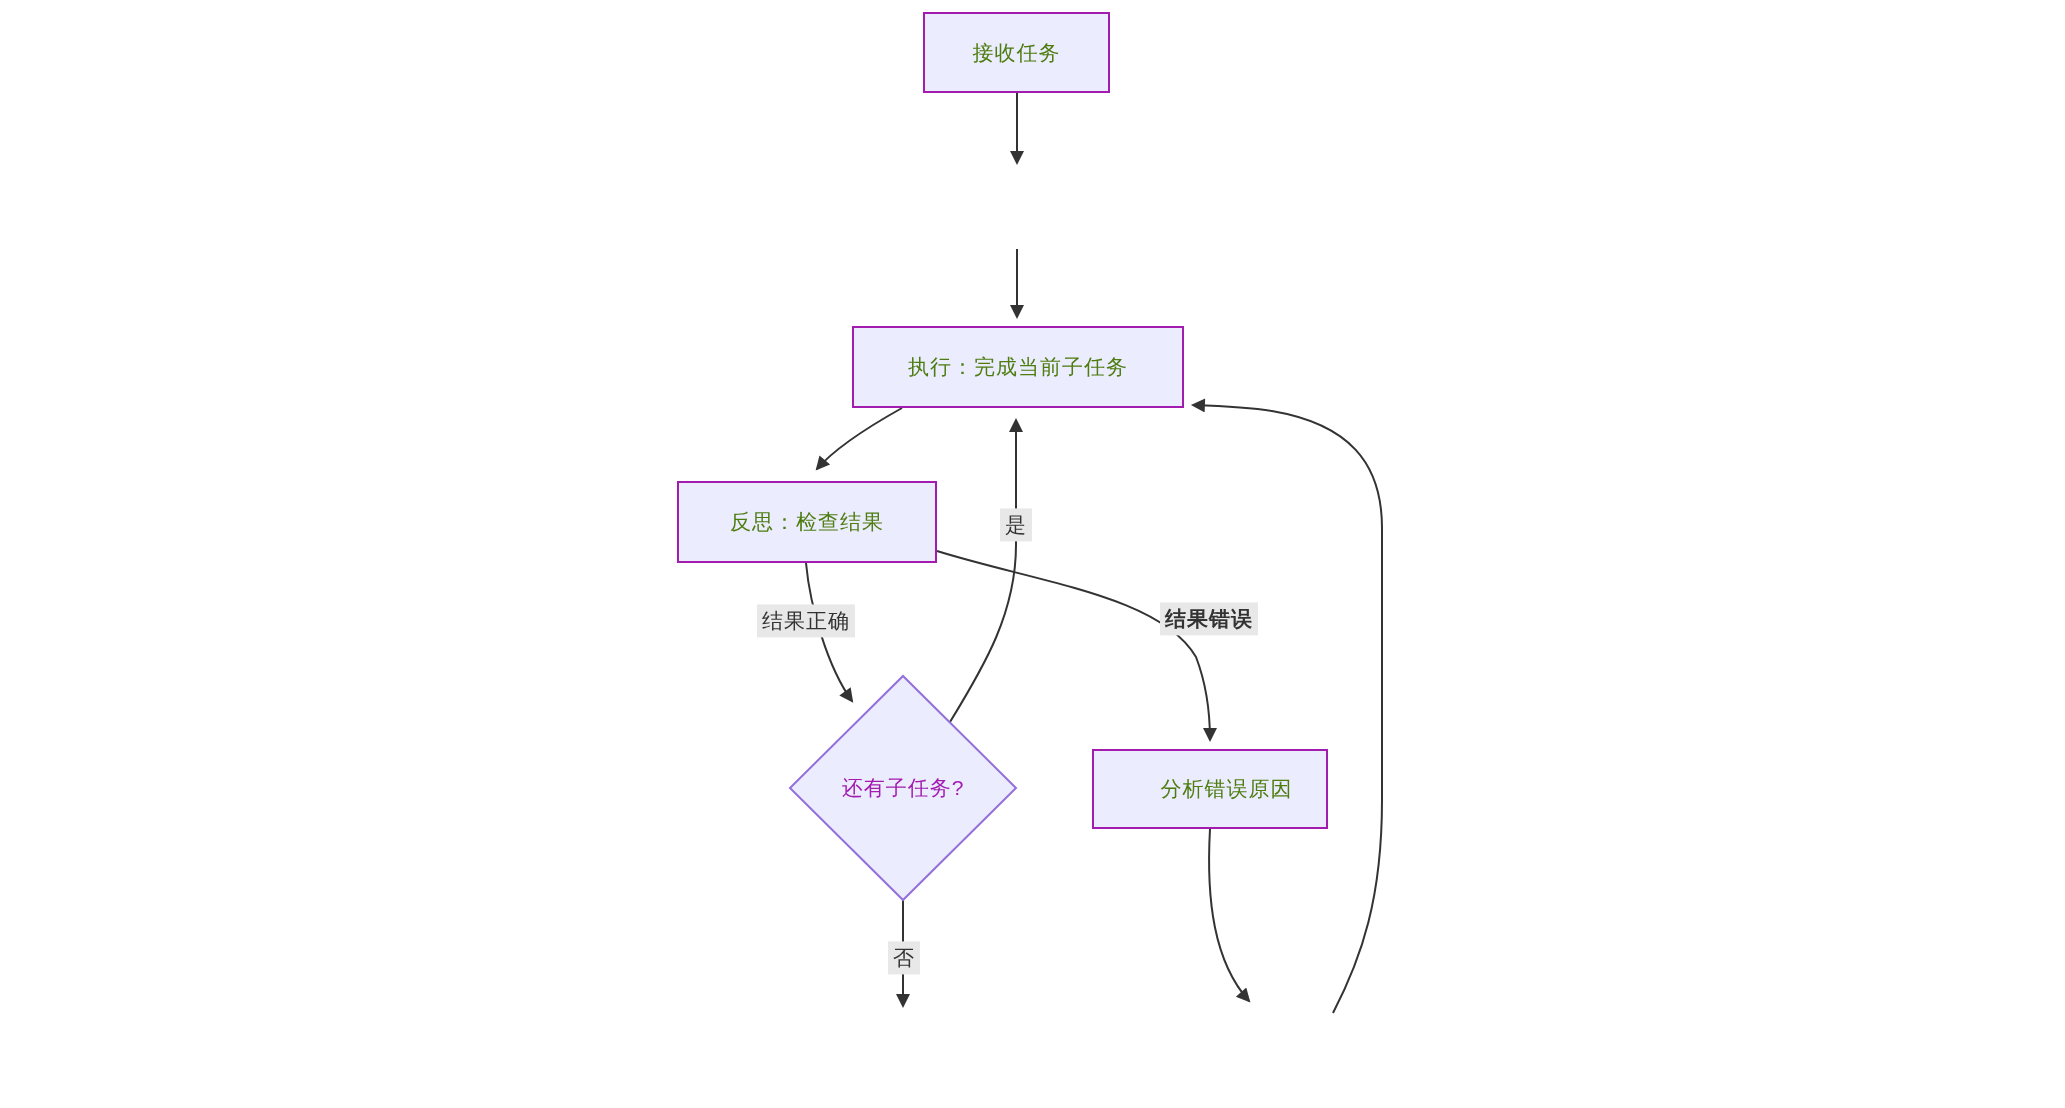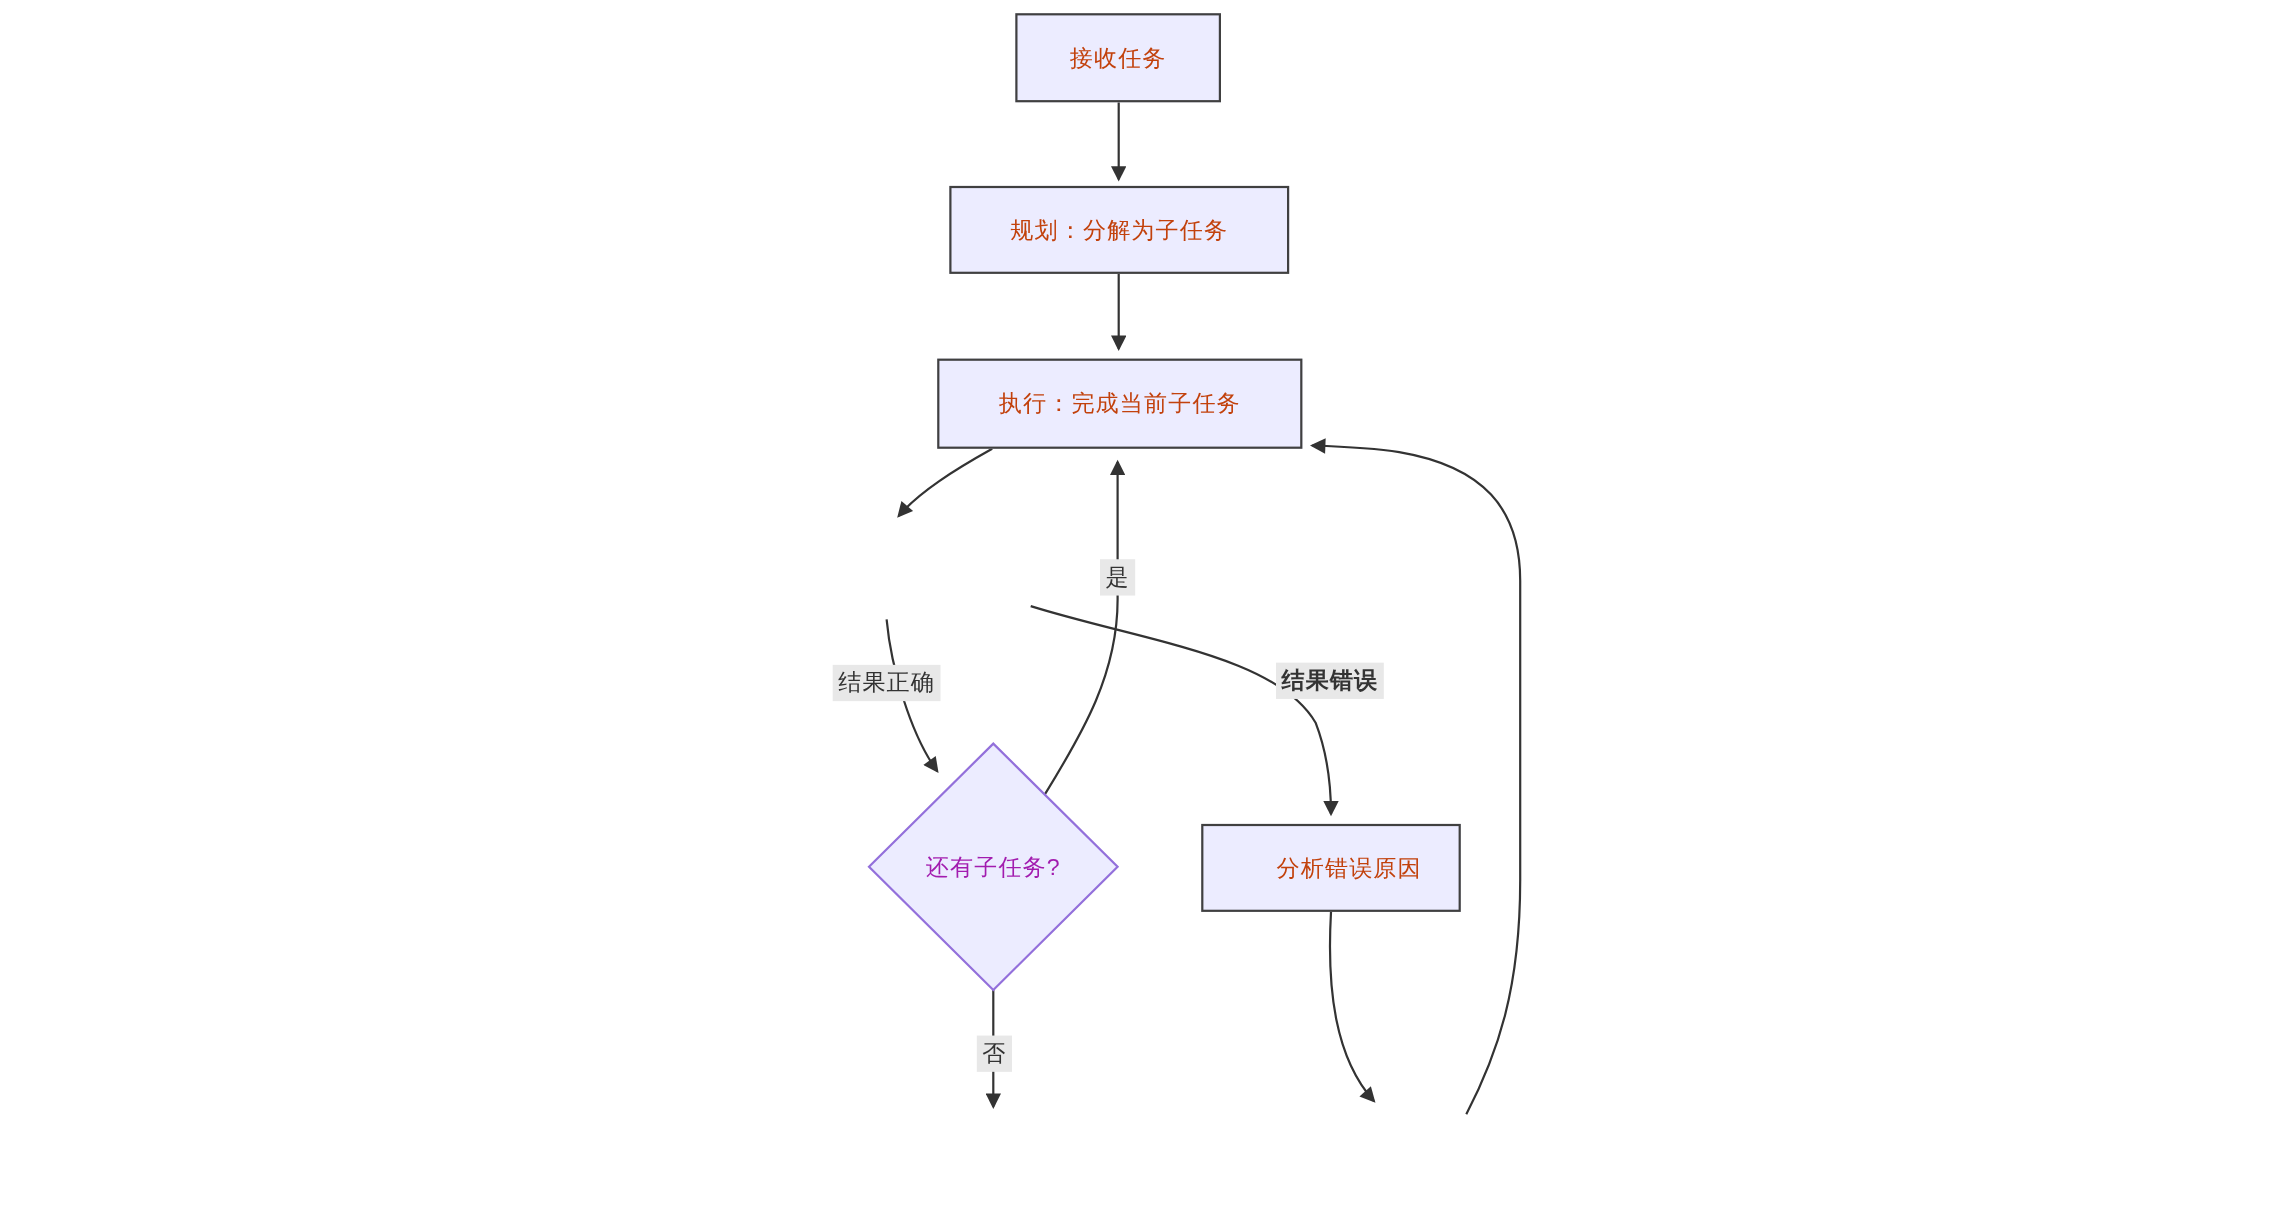--- a/index.html
+++ b/index.html
@@ -8,22 +8,22 @@
     width:2065px;height:1108px;
     background:#ffffff;
     font-family:"Liberation Sans", sans-serif;
     overflow:hidden;
   }
   #edges{position:absolute;left:0;top:0;width:2065px;height:1108px;z-index:0;}
   .node{
     position:absolute;
     box-sizing:border-box;
     background:#ECECFF;
-    border:2px solid #404040;
-    color:#c2410c;
+    border:2px solid #a21caf;
+    color:#4d7c0f;
     font-size:21px;
     display:flex;align-items:center;justify-content:center;
     text-align:center;
     z-index:2;
     letter-spacing:1px;
   }
   .diamond-label{
     position:absolute;
     color:#a21caf;font-size:21px;letter-spacing:1px;
     transform:translate(-50%,-50%);
@@ -81,22 +81,22 @@
     <path d="M 903,900 V 1006" fill="none" stroke="#333333" stroke-width="2" marker-end="url(#arrow)"></path>
 
     <path d="M 1210,829 C 1206,900 1214,962 1249,1001" fill="none" stroke="#333333" stroke-width="2" marker-end="url(#arrow)"></path>
 
     <path d="M 1333,1013 C 1362,957 1382,898 1382,800 L 1382,528 C 1382,462 1348,424 1272,411 C 1247,407 1220,406 1193,405" fill="none" stroke="#333333" stroke-width="2" marker-end="url(#arrow)"></path>
 
     <polygon points="790,788 903,676 1016,788 903,900" fill="#ECECFF" stroke="#9370DB" stroke-width="2"></polygon>
   </svg>
 
   <div class="node" id="node-receive">接收任务</div>
-  <div class="node" id="node-plan">规划：分解为子任务</div>
   <div class="node" id="node-execute">执行：完成当前子任务</div>
+  <div class="node" id="node-reflect">反思：检查结果</div>
   <div class="node" id="node-analyze">分析错误原因</div>
 
   <div class="diamond-label" id="diamond-text">还有子任务?</div>
 
   <div class="edge-label" id="label-correct">结果正确</div>
   <div class="edge-label" id="label-wrong">结果错误</div>
   <div class="edge-label" id="label-yes">是</div>
   <div class="edge-label" id="label-no">否</div>
 
 </div>

